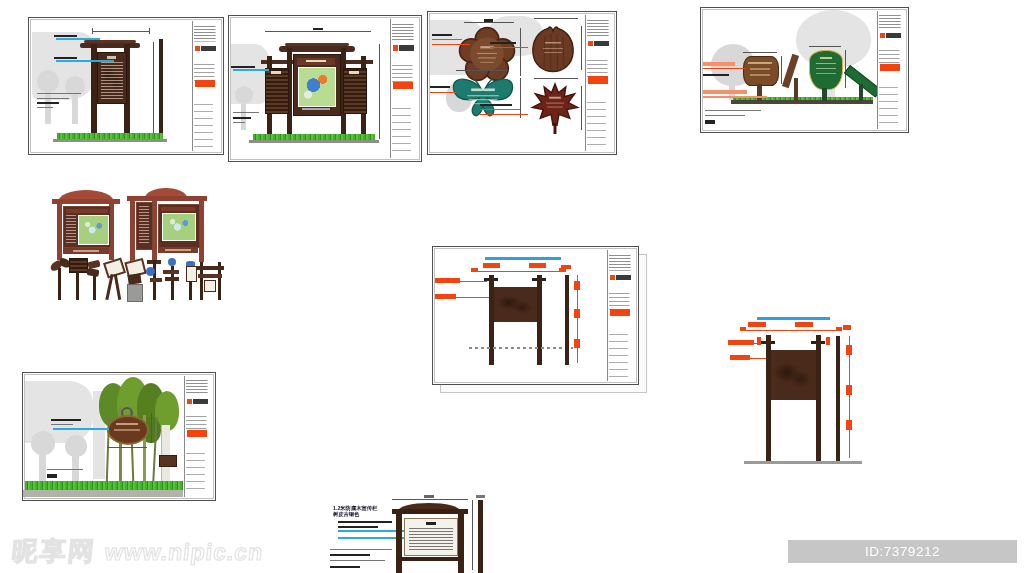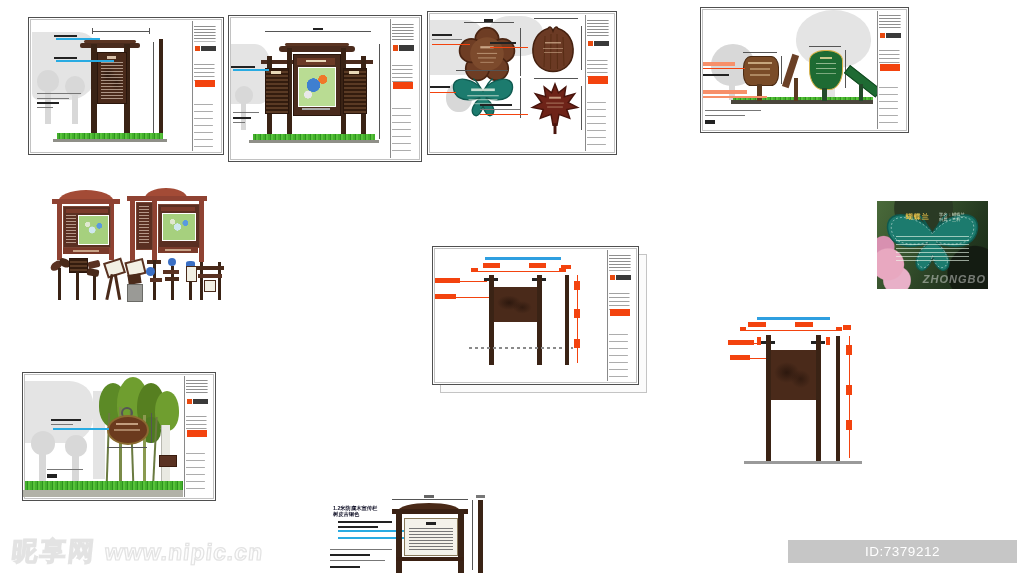--- a/index.html
+++ b/index.html
@@ -385,34 +385,20 @@
     <div class="a" style="left:144px;top:28px;width:1px;height:88px;background:#f3430e;"></div>
     <div class="a obar" style="left:141px;top:34px;width:6px;height:9px;"></div>
     <div class="a obar" style="left:141px;top:62px;width:6px;height:9px;"></div>
     <div class="a obar" style="left:141px;top:92px;width:6px;height:9px;"></div>
     <div class="tb" style="right:3px;">
       <div class="tb-logo"></div>
       <div class="tb-stamp"></div>
     </div>
   </div>
 
-  <div class="photo">
-    <svg class="a" style="left:4px;top:6px;" width="103" height="70" viewBox="0 0 100 70">
-      <path d="M48,26 C44,16 40,10 35,7 M52,26 C56,16 60,10 65,7" stroke="#0f5a50" stroke-width="2" fill="none"></path>
-      <path d="M50,26 C42,12 20,4 10,10 C2,15 4,30 14,36 C22,41 36,40 46,36 C36,44 30,56 36,62 C42,67 48,58 50,48 C52,58 58,67 64,62 C70,56 64,44 54,36 C64,40 78,41 86,36 C96,30 98,15 90,10 C80,4 58,12 50,26 Z" fill="#1c7b6e" stroke="#0f5a50" stroke-width="1.5"></path>
-      <path d="M50,27 C43,15 22,7 13,12 C6,16 8,29 16,34 C23,38 36,38 46,35 C37,43 32,54 37,59 C43,64 48,57 50,48 C52,57 57,64 63,59 C68,54 63,43 54,35 C64,38 77,38 84,34 C92,29 94,16 87,12 C78,7 57,15 50,27 Z" fill="none" stroke="rgba(255,255,255,.45)" stroke-width="1" stroke-dasharray="2 2"></path>
-    </svg>
-    <div class="title">蝴蝶兰</div>
-    <div class="meta">
-      <div>学名：蝴蝶兰</div>
-      <div>科属：兰科</div>
-    </div>
-    <div class="bodytext"></div>
-    <div class="zb">ZHONGBO</div>
-  </div>
 
   <div class="sheet" style="left:22px;top:372px;width:192px;height:127px;">
     <div class="a sil" style="left:2px;top:8px;width:68px;height:62px;border-radius:0 35% 40% 0;"></div>
     <div class="a sil2 crown" style="left:8px;top:58px;width:24px;height:24px;"></div>
     <div class="a sil2" style="left:16px;top:76px;width:7px;height:32px;"></div>
     <div class="a sil2 crown" style="left:42px;top:62px;width:22px;height:22px;"></div>
     <div class="a sil2" style="left:49px;top:78px;width:7px;height:30px;"></div>
     <div class="a sil" style="left:70px;top:18px;width:12px;height:88px;"></div>
 
     <div class="a crown" style="left:76px;top:10px;width:28px;height:44px;background:#5c8a26;"></div>

